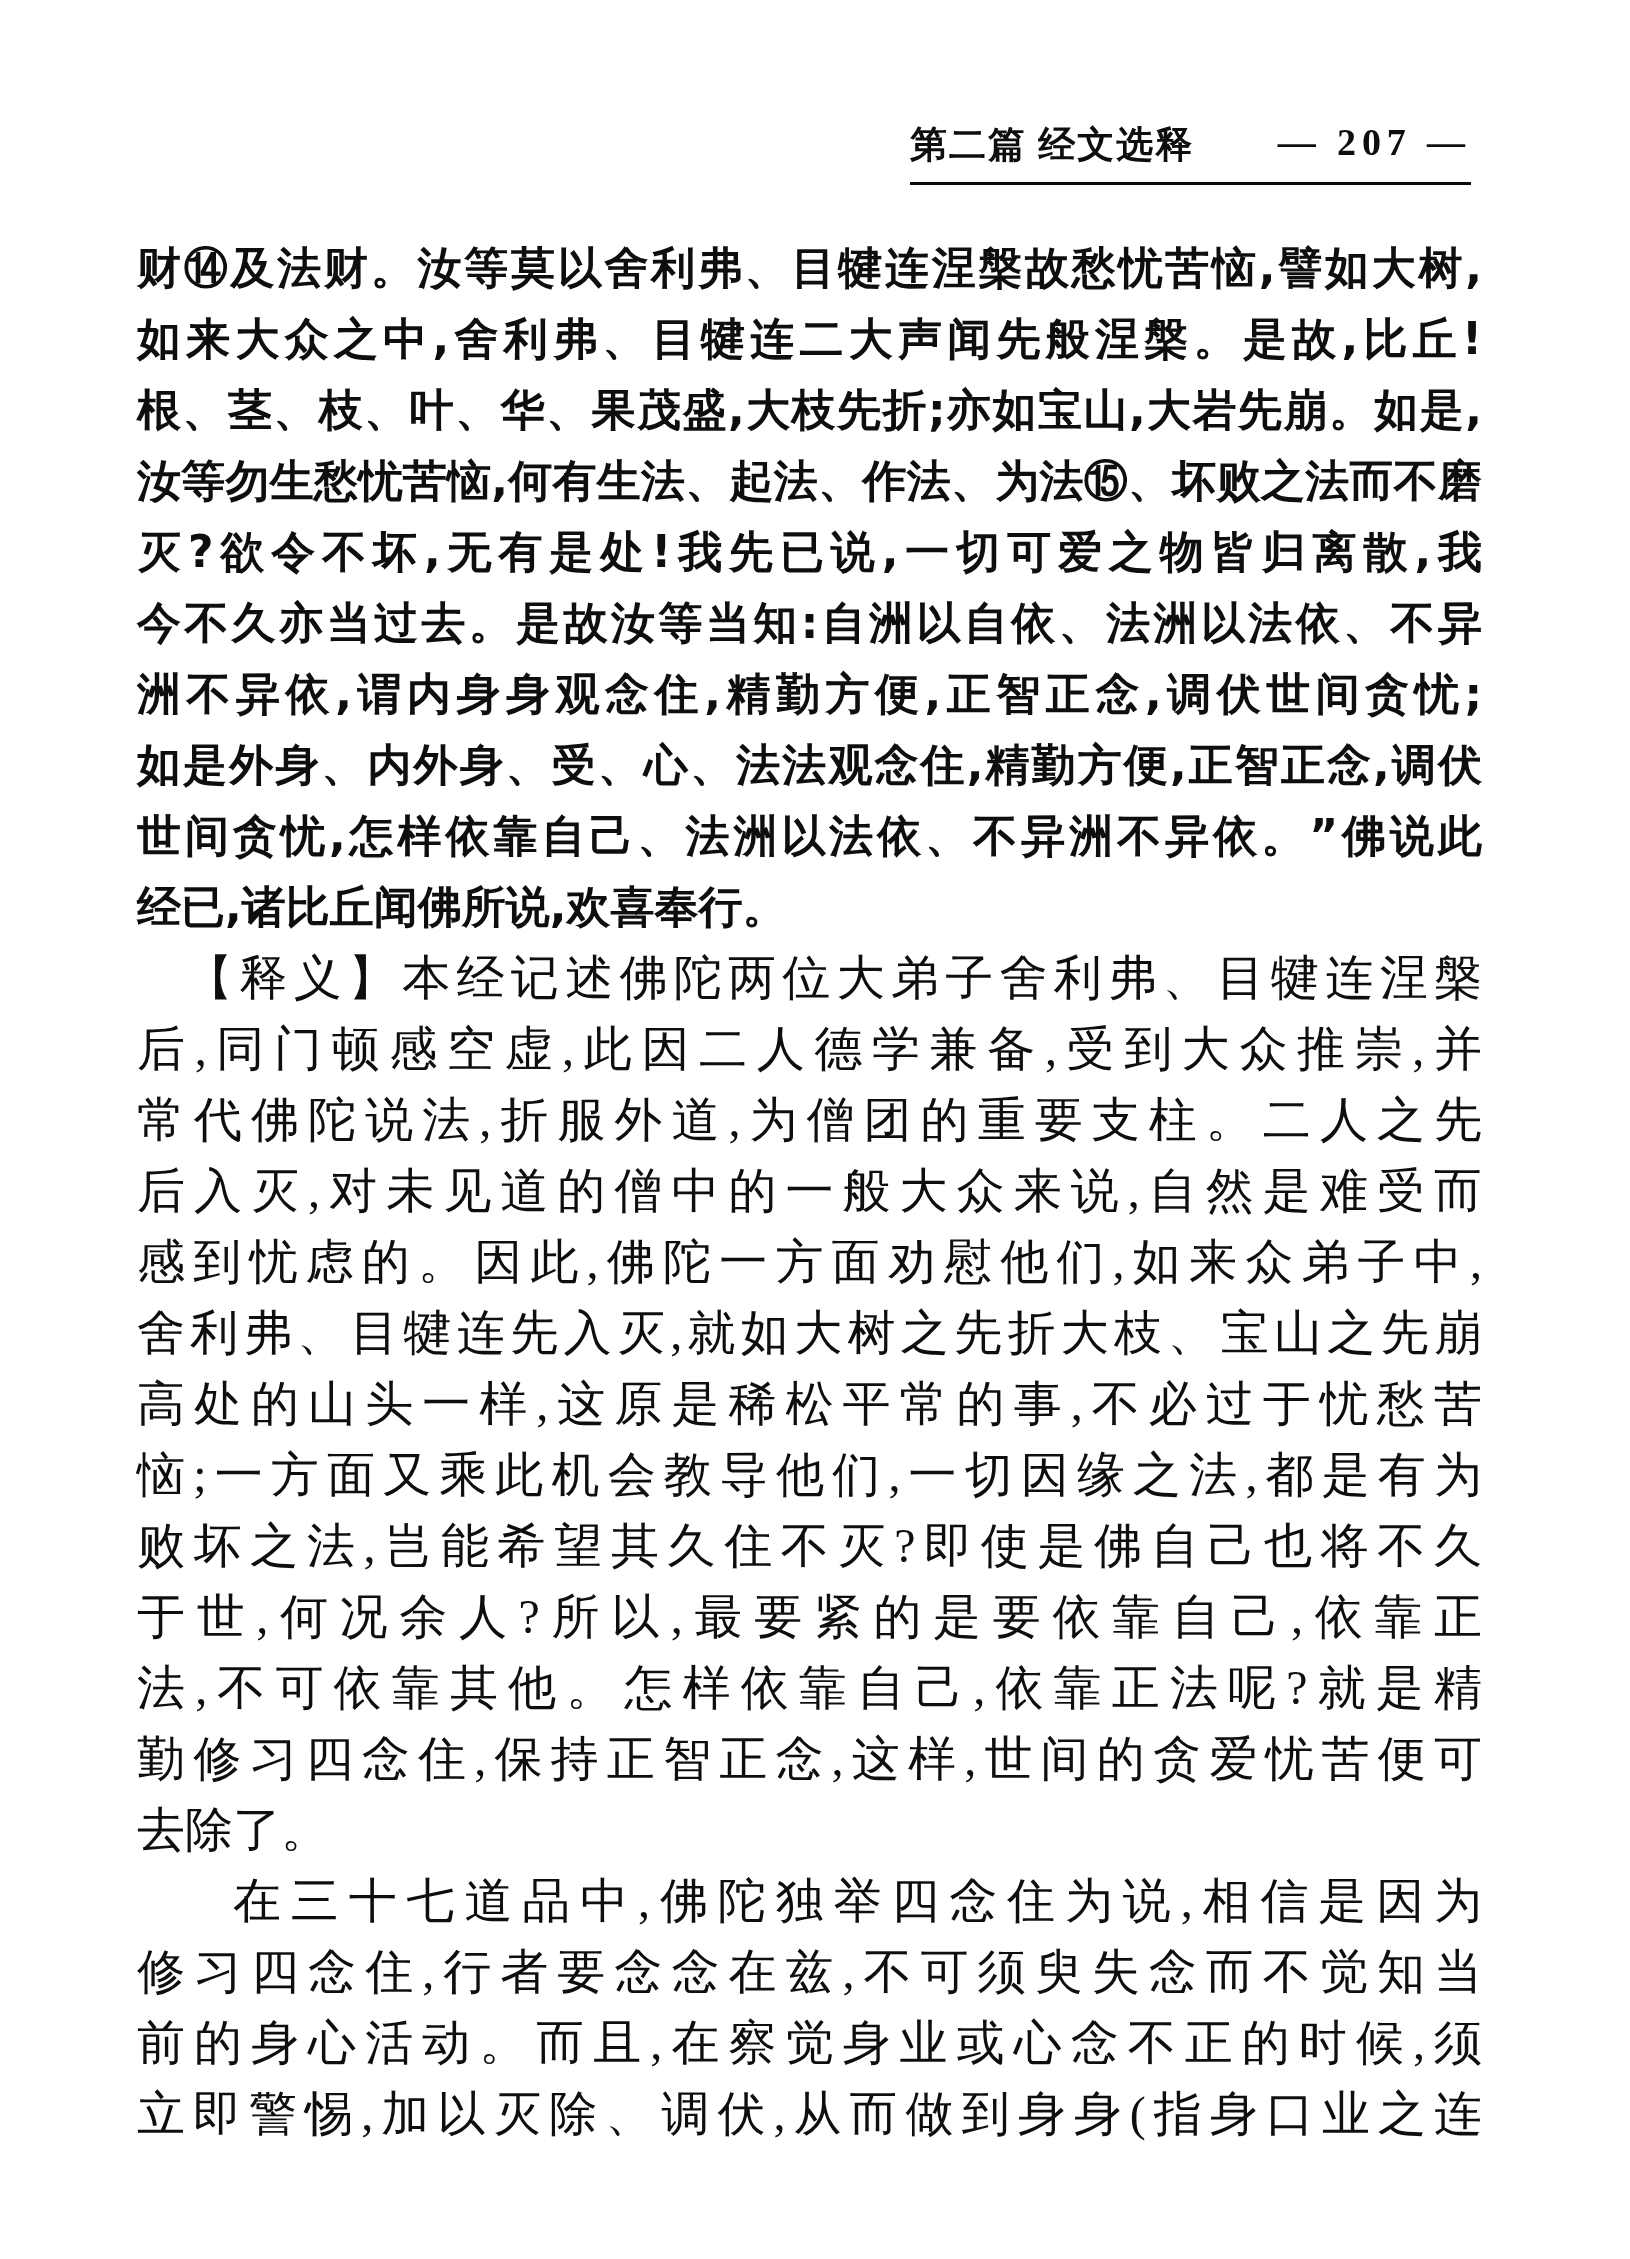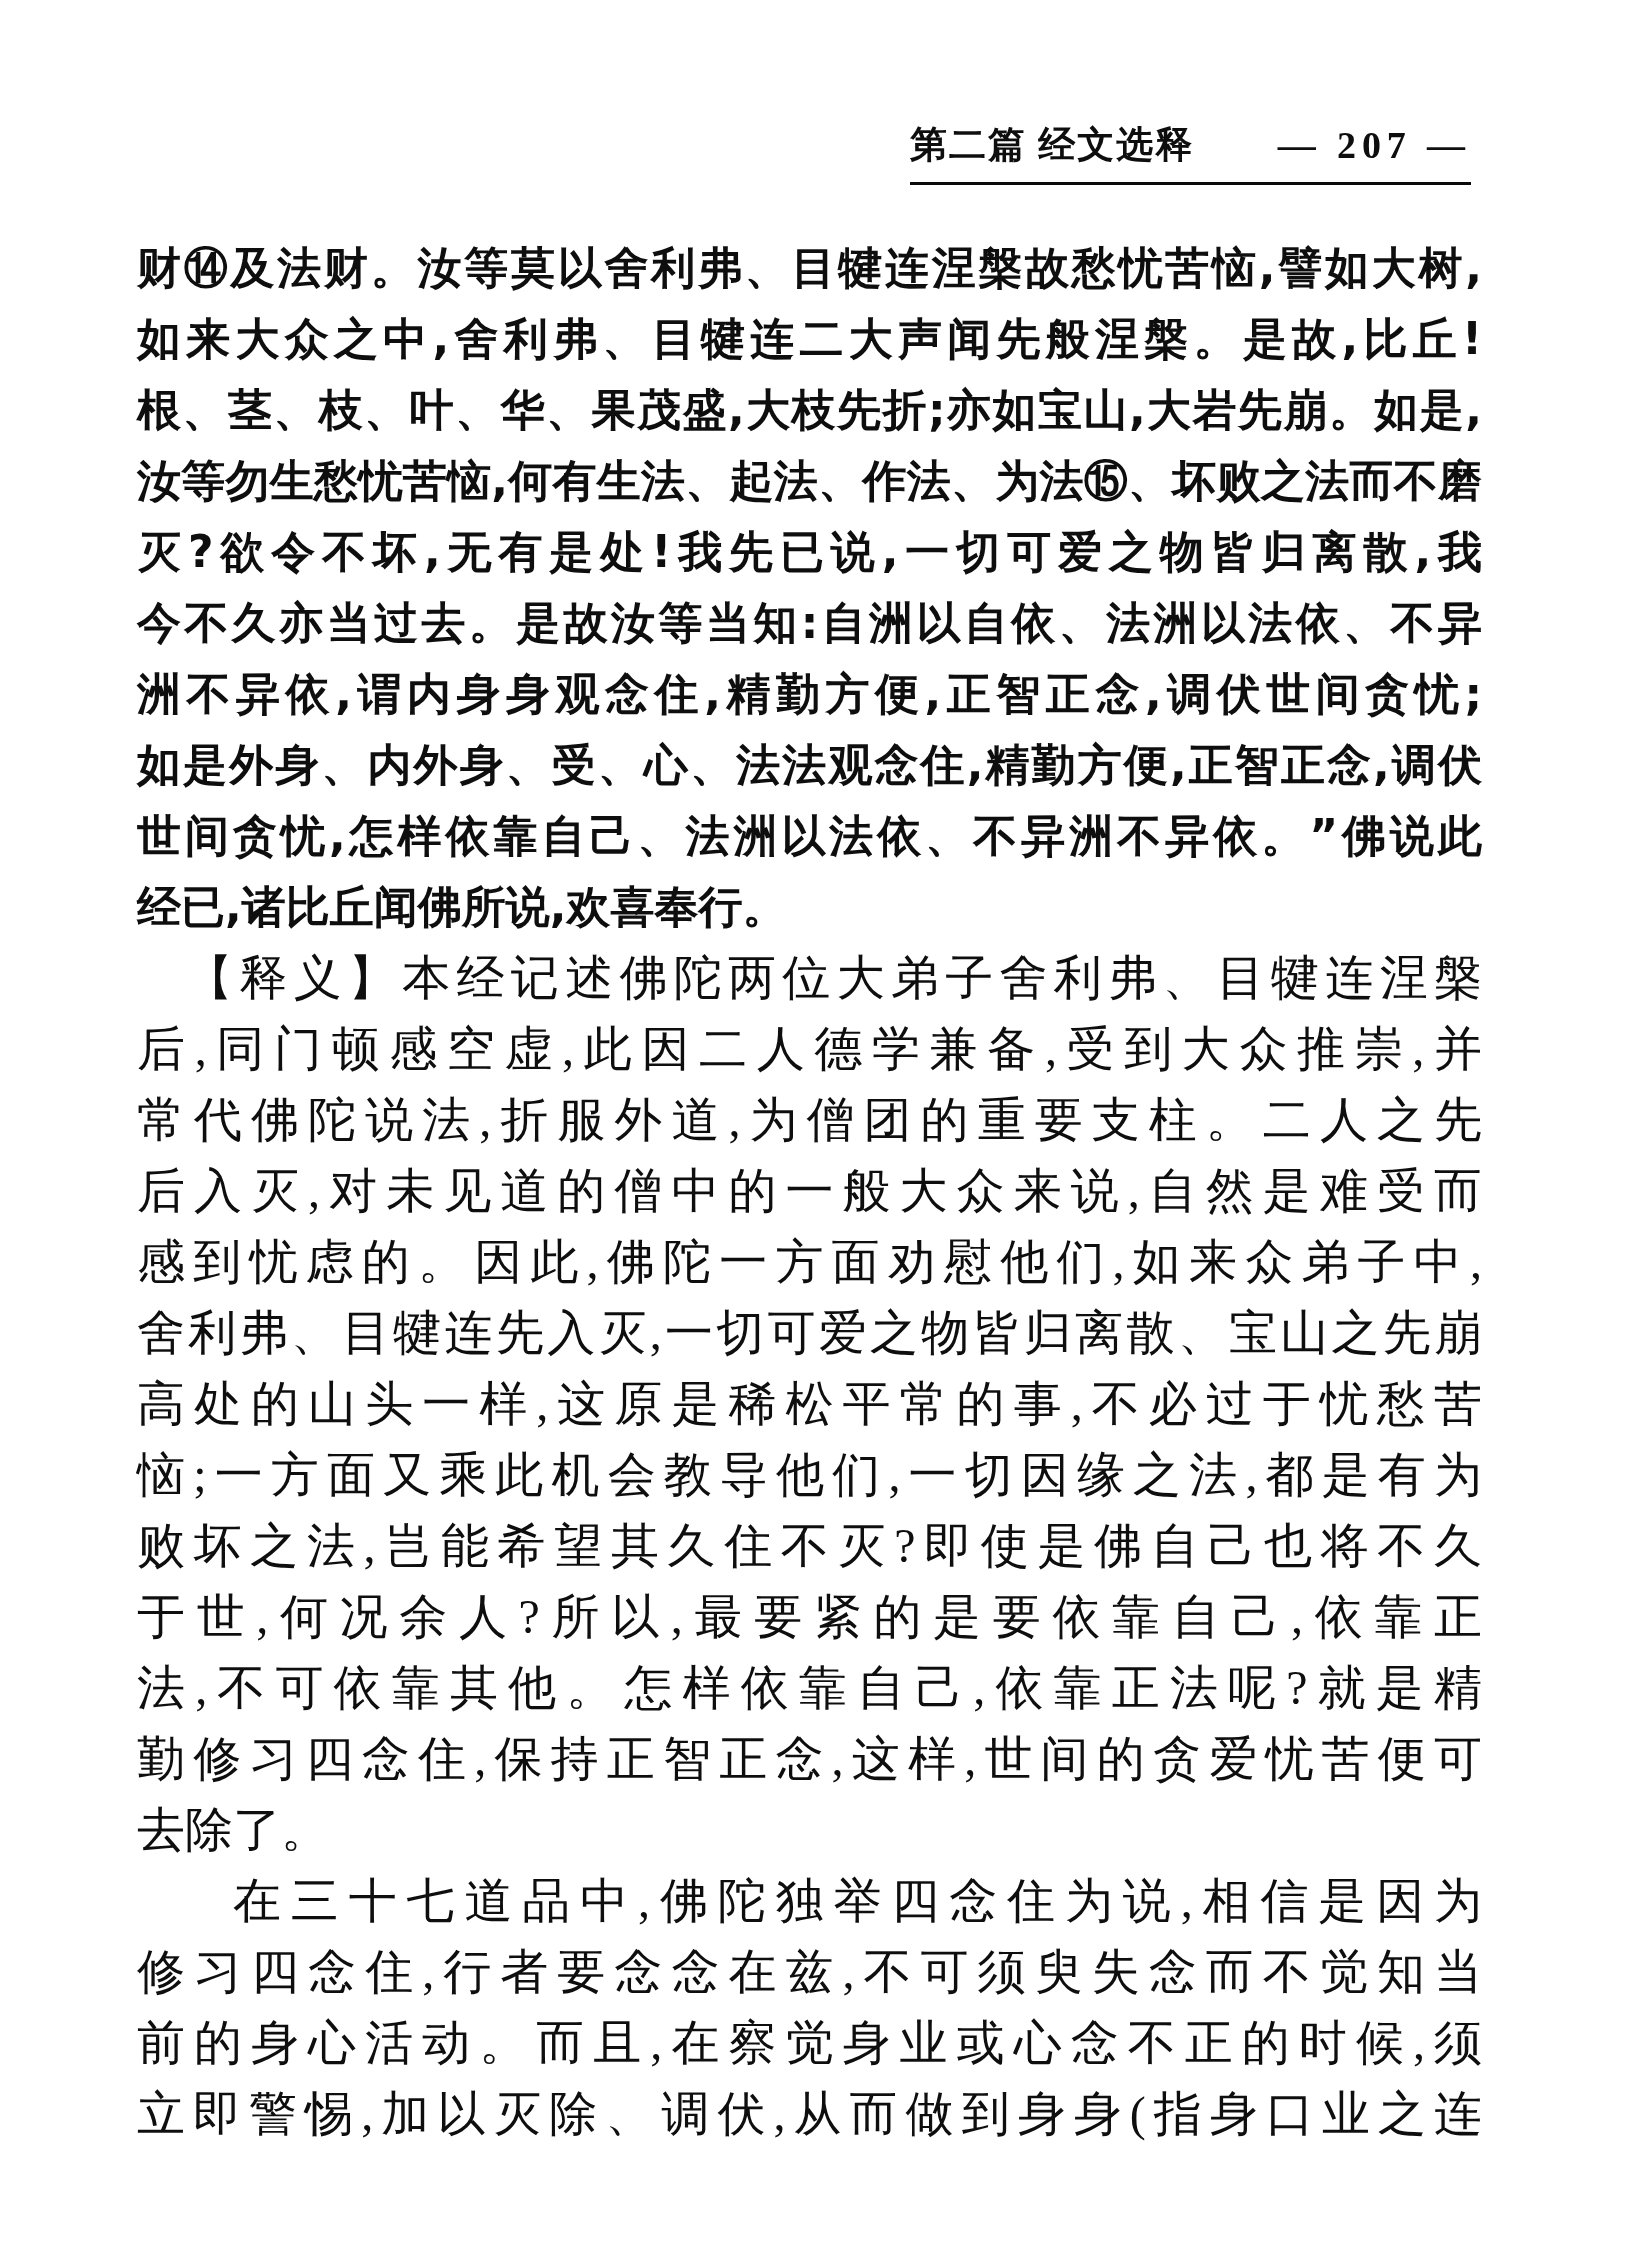--- a/index.html
+++ b/index.html
@@ -12,21 +12,21 @@
   }
   .page {
     position: absolute; inset: 0;
     background: #ffffff;
     overflow: hidden;
   }
   
   .running-head {
     position: absolute;
     top: 120px; left: 910px; width: 561px;
-    display: flex; justify-content: space-between; align-items: center;
+    display: flex; justify-content: space-between; align-items: flex-start;
     border-bottom: 3.9px solid #0a0a0a;
     padding-bottom: 11.8px;
     font-family: "Liberation Serif", serif;
     font-weight: bold;
     font-size: 37px;
     letter-spacing: 2px;
     white-space: nowrap;
     gap: 24px;
   }
   .running-head .folio { font-size: 38px; letter-spacing: 5.9px; }
@@ -85,21 +85,21 @@
     <div class="line sutra just">洲不异依,谓内身身观念住,精勤方便,正智正念,调伏世间贪忧;</div>
     <div class="line sutra just">如是外身、内外身、受、心、法法观念住,精勤方便,正智正念,调伏</div>
     <div class="line sutra just">世间贪忧,怎样依靠自己、法洲以法依、不异洲不异依。”佛说此</div>
     <div class="line sutra left-end">经已,诸比丘闻佛所说,欢喜奉行。</div>
 
     <div class="line expl just ind1">【释义】本经记述佛陀两位大弟子舍利弗、目犍连涅槃</div>
     <div class="line expl just">后,同门顿感空虚,此因二人德学兼备,受到大众推崇,并</div>
     <div class="line expl just">常代佛陀说法,折服外道,为僧团的重要支柱。二人之先</div>
     <div class="line expl just">后入灭,对未见道的僧中的一般大众来说,自然是难受而</div>
     <div class="line expl just">感到忧虑的。因此,佛陀一方面劝慰他们,如来众弟子中,</div>
-    <div class="line expl just">舍利弗、目犍连先入灭,一切可爱之物皆归离散、宝山之先崩</div>
+    <div class="line expl just">舍利弗、目犍连先入灭,就如大树之先折大枝、宝山之先崩</div>
     <div class="line expl just">高处的山头一样,这原是稀松平常的事,不必过于忧愁苦</div>
     <div class="line expl just">恼;一方面又乘此机会教导他们,一切因缘之法,都是有为</div>
     <div class="line expl just">败坏之法,岂能希望其久住不灭?即使是佛自己也将不久</div>
     <div class="line expl just">于世,何况余人?所以,最要紧的是要依靠自己,依靠正</div>
     <div class="line expl just">法,不可依靠其他。怎样依靠自己,依靠正法呢?就是精</div>
     <div class="line expl just">勤修习四念住,保持正智正念,这样,世间的贪爱忧苦便可</div>
     <div class="line expl left-end">去除了。</div>
 
     <div class="line expl just ind2">在三十七道品中,佛陀独举四念住为说,相信是因为</div>
     <div class="line expl just">修习四念住,行者要念念在兹,不可须臾失念而不觉知当</div>

